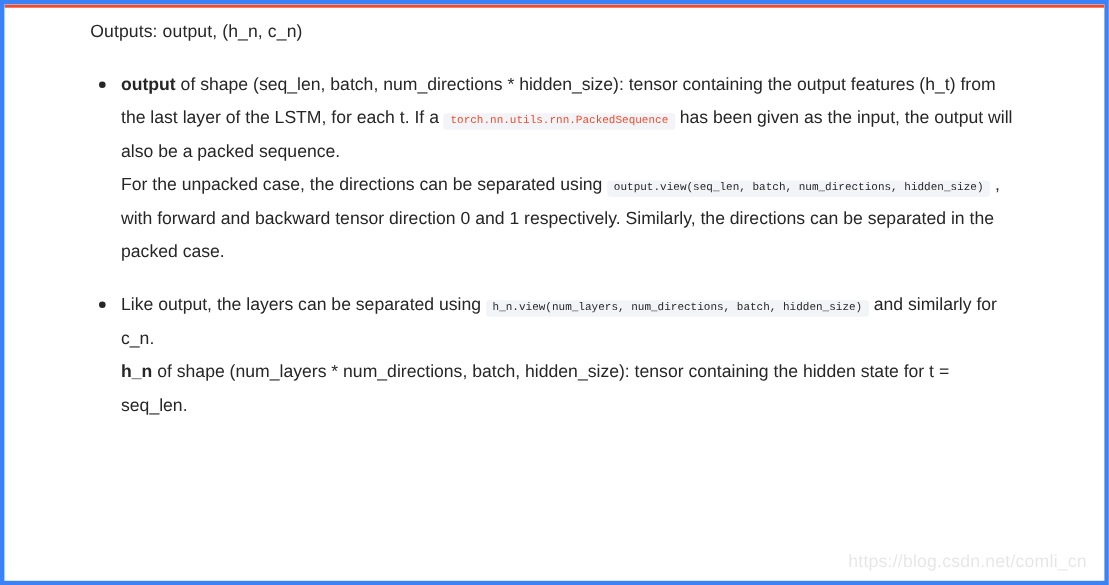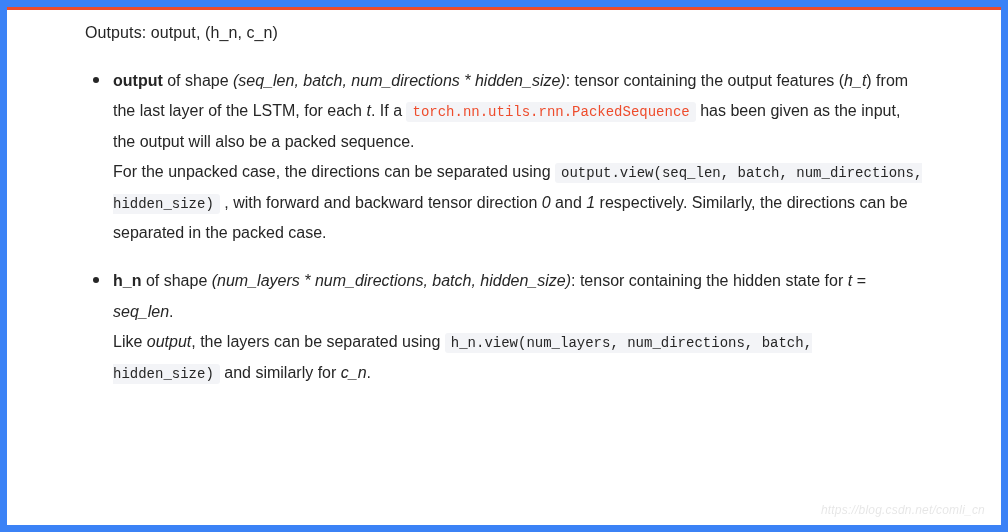--- a/index.html
+++ b/index.html
@@ -37,42 +37,41 @@
     content: "";
     position: absolute;
     left: -20px;
     top: 11px;
     width: 6px;
     height: 6px;
     background: #262626;
     border-radius: 50%;
   }
   .term { font-weight: 700; }
-  .ital { font-style: italic; }
+  .ital { }
   code.inline {
     background: #f3f4f7;
     font-family: "SFMono-Regular", Consolas, "Liberation Mono", Menlo, monospace;
-    font-size: 14px;
+    font-size: 10px;
     padding: 2px 6px;
     border-radius: 3px;
     color: #262626;
   }
   code.link { color: #ee4c2c; }
   .para { display: block; }
   .watermark {
     position: absolute;
     right: 16px;
     bottom: 8px;
-    font-size: 12px;
+    font-size: 16px;
     color: rgba(0,0,0,0.10);
     letter-spacing: 0.2px;
     font-family: Arial, sans-serif;
-    font-style: italic;
   }
-  .wrap { position: relative; width: 1008px; height: 532px; border: 7px solid #3b82f6; overflow: hidden;}
+  .wrap { position: relative; width: 1008px; height: 532px; border: 4px solid #3b82f6; overflow: hidden;}
 </style>
 </head>
 <body>
 
 <div class="wrap">
 <div class="topbar"></div>
 
 <div class="content">
 
   <div class="outputs-header">Outputs: output, (h_n, c_n)</div>
@@ -83,24 +82,24 @@
       <span class="para">
         <span class="term">output</span><span> of shape </span><span class="ital">(seq_len, batch, num_directions * hidden_size)</span><span>: tensor containing the output features (</span><span class="ital">h_t</span><span>) from the last layer of the LSTM, for each </span><span class="ital">t</span><span>. If a </span><code class="inline link">torch.nn.utils.rnn.PackedSequence</code><span> has been given as the input, the output will also be a packed sequence.</span>
       </span>
       <span class="para">
         <span>For the unpacked case, the directions can be separated using </span><code class="inline">output.view(seq_len, batch, num_directions, hidden_size)</code><span> , with forward and backward tensor direction </span><span class="ital">0</span><span> and </span><span class="ital">1</span><span> respectively. Similarly, the directions can be separated in the packed case.</span>
       </span>
     </li>
 
     <li>
       <span class="para">
-        <span class="term">h_n</span><span> of shape </span><span class="ital">(num_layers * num_directions, batch, hidden_size)</span><span>: tensor containing the hidden state for </span><span class="ital">t = seq_len</span><span>.</span>
+        <span>Like </span><span class="ital">output</span><span>, the layers can be separated using </span><code class="inline">h_n.view(num_layers, num_directions, batch, hidden_size)</code><span> and similarly for </span><span class="ital">c_n</span><span>.</span>
       </span>
       <span class="para">
-        <span>Like </span><span class="ital">output</span><span>, the layers can be separated using </span><code class="inline">h_n.view(num_layers, num_directions, batch, hidden_size)</code><span> and similarly for </span><span class="ital">c_n</span><span>.</span>
+        <span class="term">h_n</span><span> of shape </span><span class="ital">(num_layers * num_directions, batch, hidden_size)</span><span>: tensor containing the hidden state for </span><span class="ital">t = seq_len</span><span>.</span>
       </span>
     </li>
 
 
   </ul>
 </div>
 
 <div class="watermark">https://blog.csdn.net/comli_cn</div>
 </div>
 

